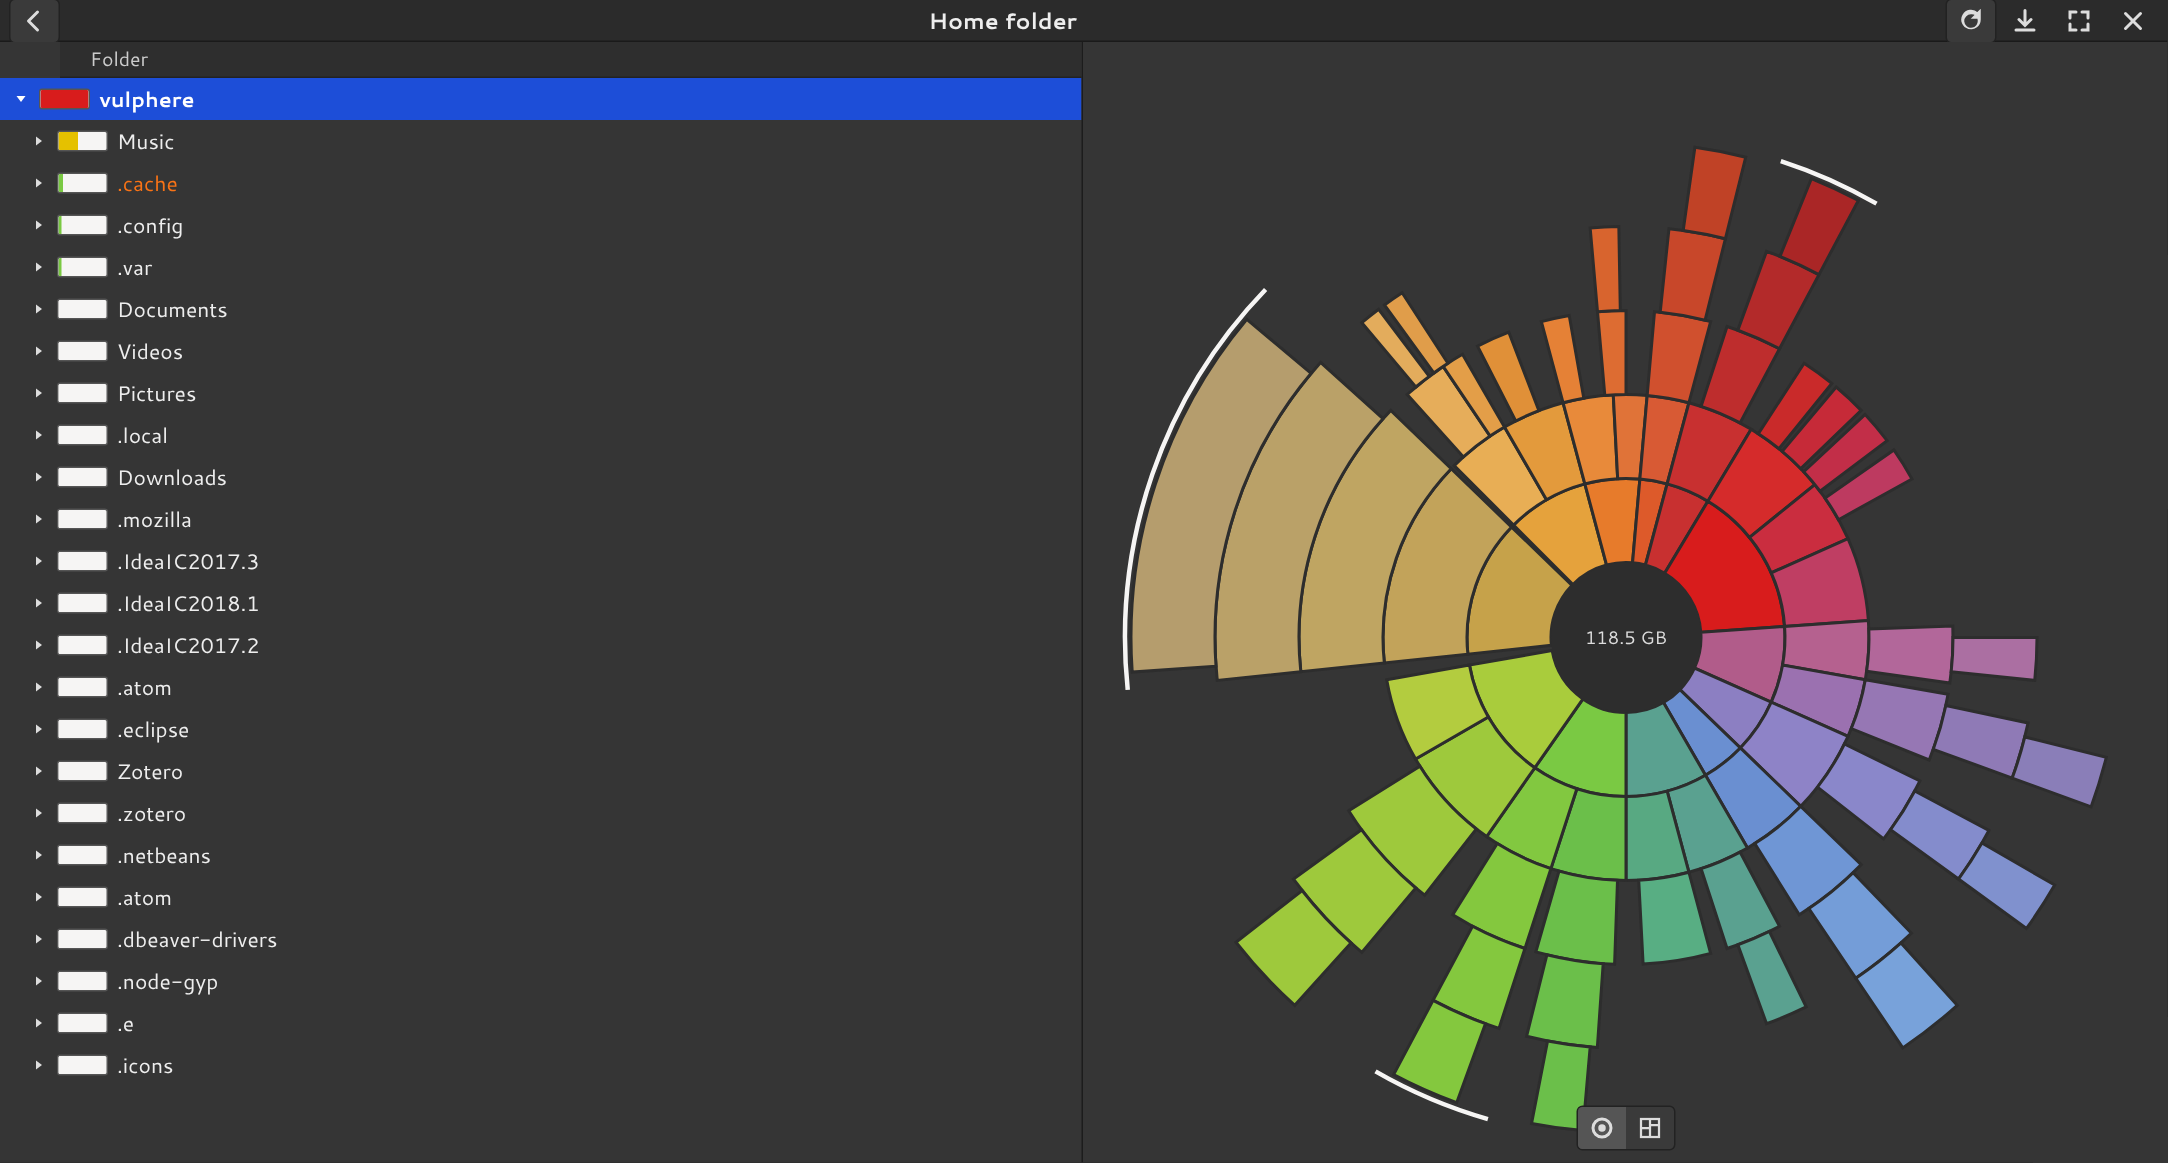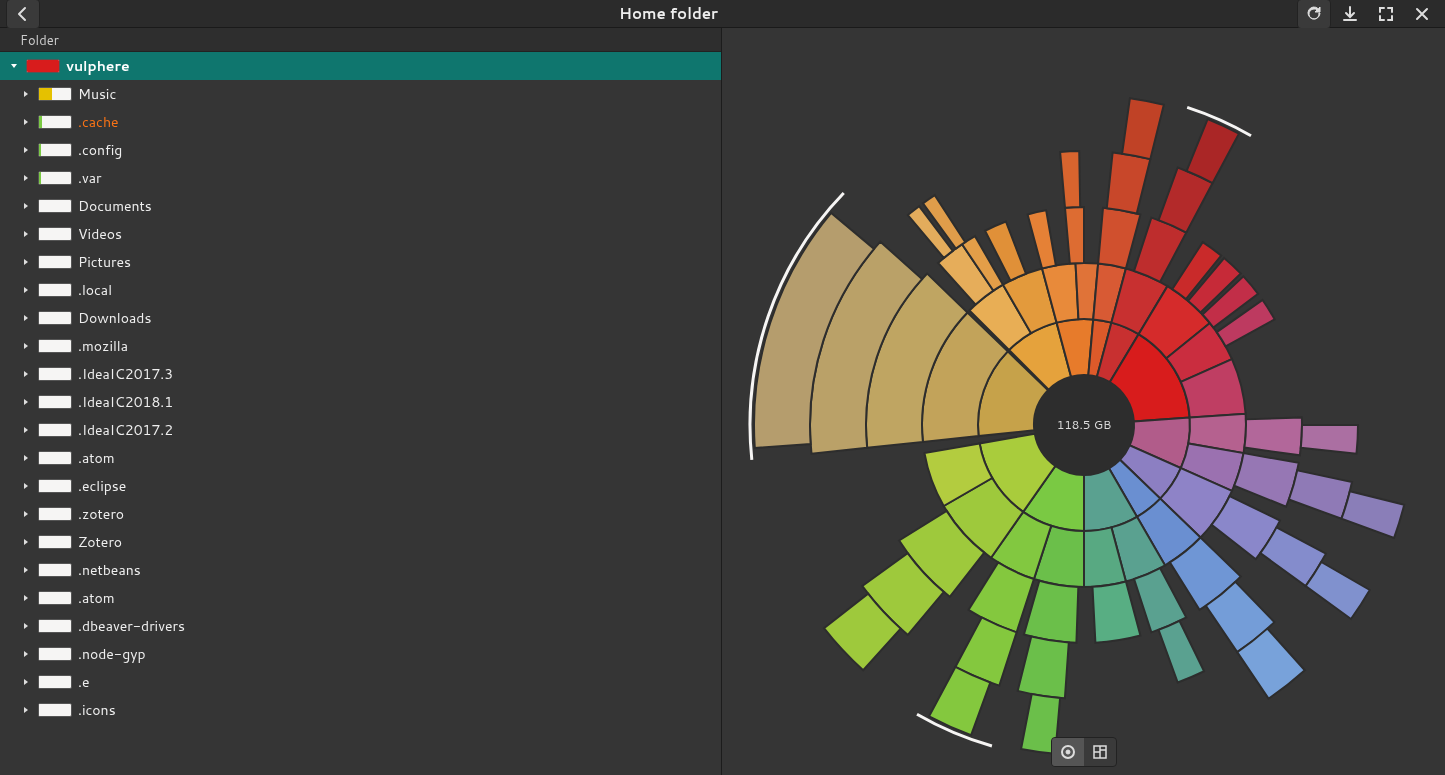--- a/index.html
+++ b/index.html
@@ -12,29 +12,29 @@
 .hbtn { width:34px; height:30px; background:#3a3a3a; border:1px solid #222; border-radius:4px; display:flex; align-items:center; justify-content:center; cursor:pointer; }
 .hbtn.flat { background:transparent; border:none; }
 .hbtn svg { width:16px; height:16px; fill:#ddd; stroke:#ddd; }
 
 
 .main { flex:1; display:flex; min-height:0; }
 .left { width:722px; display:flex; flex-direction:column; background:#353535; border-right:1px solid #1c1c1c; }
 .right { flex:1; background:#353535; display:flex; flex-direction:column; position:relative; }
 
 
-.tree-header { height:24px; background:#2e2e2e; border-bottom:1px solid #222; display:flex; align-items:center; padding-left:20px; font-size:13px; color:#ccc; }
+.tree-header { height:24px; background:#2e2e2e; border-bottom:1px solid #222; display:flex; align-items:center; padding-left:20px; font-size:13px; color:#ccc;margin-left:40px; }
 
 
 .tree { flex:1; overflow-y:auto; overflow-x:hidden; font-size:14px; padding-bottom:6px; }
 .tree::-webkit-scrollbar{width:12px;} .tree::-webkit-scrollbar-track{background:#2b2b2b;} .tree::-webkit-scrollbar-thumb{background:#555;border-radius:6px;}
 
 .tree-row { height:28px; display:flex; align-items:center; padding-left:8px; cursor:pointer; gap:6px; }
 .tree-row.child { padding-left:20px; }
-.tree-row.selected { background:#0f766e; color:#fff; font-weight:700; }
+.tree-row.selected { background:#1d4ed8; color:#fff; font-weight:700; }
 .exp { width:12px; height:12px; display:flex; align-items:center; justify-content:center; }
 .exp svg { width:8px; height:8px; fill:#ddd; }
 .tree-row.selected .exp svg{ fill:#fff; }
 .swatch { width:34px; height:14px; border-radius:2px; border:1px solid #555; flex-shrink:0; background:#f6f5f4; position:relative; overflow:hidden; }
 .swatch .fill{ position:absolute; left:0; top:0; bottom:0; }
 .name{ white-space:nowrap; }
 .name.hl{ color:#f97316; font-weight:400; }
 
 
 .switcher{ position:absolute; bottom:8px; left:50%; transform:translateX(-50%); display:flex; background:#3a3a3a; border:1px solid #222; border-radius:4px; overflow:hidden; }
@@ -264,32 +264,32 @@
         </div>
         <div class="tree-row child hover">
           <span class="exp">
             <svg viewBox="0 0 8 8">
               <path d="M2 1l4 3-4 3z"></path>
             </svg>
           </span>
           <span class="swatch">
             <span class="fill" style="background: rgb(246, 245, 244); width: 1%;"></span>
           </span>
+          <span class="name">Zotero</span>
+        </div>
+        <div class="tree-row child hover">
+          <span class="exp">
+            <svg viewBox="0 0 8 8">
+              <path d="M2 1l4 3-4 3z"></path>
+            </svg>
+          </span>
+          <span class="swatch">
+            <span class="fill" style="background: rgb(246, 245, 244); width: 1%;"></span>
+          </span>
           <span class="name">.zotero</span>
-        </div>
-        <div class="tree-row child hover">
-          <span class="exp">
-            <svg viewBox="0 0 8 8">
-              <path d="M2 1l4 3-4 3z"></path>
-            </svg>
-          </span>
-          <span class="swatch">
-            <span class="fill" style="background: rgb(246, 245, 244); width: 1%;"></span>
-          </span>
-          <span class="name">Zotero</span>
         </div>
         <div class="tree-row child hover">
           <span class="exp">
             <svg viewBox="0 0 8 8">
               <path d="M2 1l4 3-4 3z"></path>
             </svg>
           </span>
           <span class="swatch">
             <span class="fill" style="background: rgb(246, 245, 244); width: 1%;"></span>
           </span>

